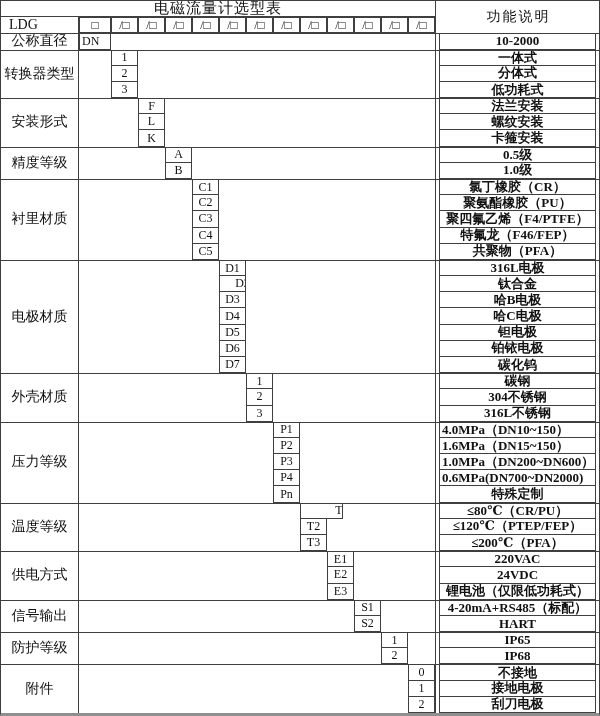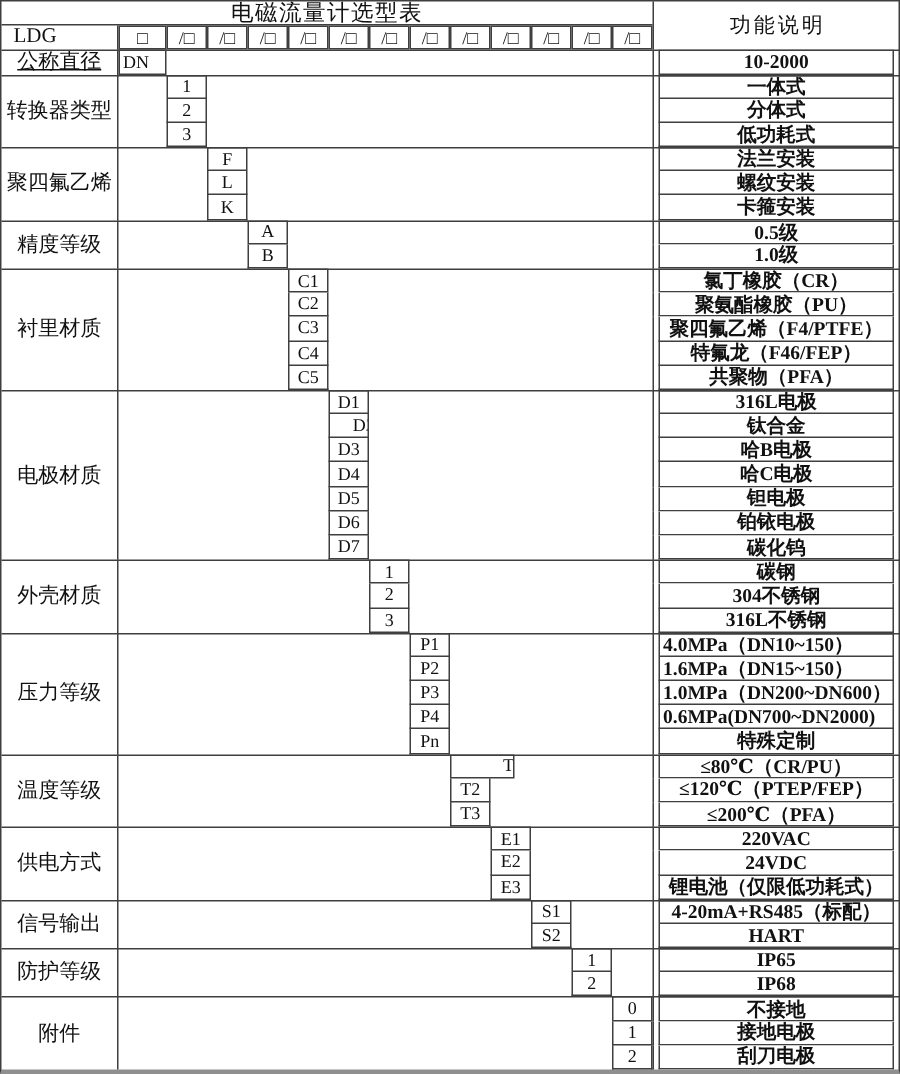--- a/index.html
+++ b/index.html
@@ -47,21 +47,21 @@
     <div class="cell code-box first model-slot" style="grid-area: 2 / 5 / 3 / 6;">/□</div>
     <div class="cell code-box first model-slot" style="grid-area: 2 / 6 / 3 / 7;">/□</div>
     <div class="cell code-box first model-slot" style="grid-area: 2 / 7 / 3 / 8;">/□</div>
     <div class="cell code-box first model-slot" style="grid-area: 2 / 8 / 3 / 9;">/□</div>
     <div class="cell code-box first model-slot" style="grid-area: 2 / 9 / 3 / 10;">/□</div>
     <div class="cell code-box first model-slot" style="grid-area: 2 / 10 / 3 / 11;">/□</div>
     <div class="cell code-box first model-slot" style="grid-area: 2 / 11 / 3 / 12;">/□</div>
     <div class="cell code-box first model-slot" style="grid-area: 2 / 12 / 3 / 13;">/□</div>
     <div class="cell code-box first model-slot" style="grid-area: 2 / 13 / 3 / 14;">/□</div>
     <div class="cell code-box first model-slot" style="grid-area: 2 / 14 / 3 / 15;">/□</div>
-    <div class="cell label-cell" style="grid-area: 3 / 1 / 4 / 2; text-decoration: underline;">公称直径</div>
+    <div class="cell label-cell" style="grid-area: 3 / 1 / 4 / 2;">公称直径</div>
     <div class="cell filler" style="grid-area: 3 / 3 / 4 / 15;"></div>
     <div class="cell code-box first left" style="grid-area: 3 / 2 / 4 / 3;">DN</div>
     <div class="cell desc-wrap" style="grid-area: 3 / 15 / 4 / 16;">
       <div class="desc-box first">10-2000</div>
     </div>
     <div class="sep" style="grid-row: 3;"></div>
     <div class="cell label-cell" style="grid-area: 4 / 1 / 7 / 2;">转换器类型</div>
     <div class="cell filler" style="grid-area: 4 / 2 / 7 / 3;"></div>
     <div class="cell filler" style="grid-area: 4 / 4 / 7 / 15;"></div>
     <div class="cell code-box first" style="grid-area: 4 / 3 / 5 / 4;">1</div>
@@ -70,21 +70,21 @@
     </div>
     <div class="cell code-box" style="grid-area: 5 / 3 / 6 / 4;">2</div>
     <div class="cell desc-wrap" style="grid-area: 5 / 15 / 6 / 16;">
       <div class="desc-box">分体式</div>
     </div>
     <div class="cell code-box" style="grid-area: 6 / 3 / 7 / 4;">3</div>
     <div class="cell desc-wrap" style="grid-area: 6 / 15 / 7 / 16; justify-content: center;">
       <div class="desc-box">低功耗式</div>
     </div>
     <div class="sep" style="grid-row: 4;"></div>
-    <div class="cell label-cell" style="grid-area: 7 / 1 / 10 / 2;">聚四氟乙烯</div>
+    <div class="cell label-cell" style="grid-area: 7 / 1 / 10 / 2;">安装形式</div>
     <div class="cell filler" style="grid-area: 7 / 2 / 10 / 4;"></div>
     <div class="cell filler" style="grid-area: 7 / 5 / 10 / 15;"></div>
     <div class="cell code-box first" style="grid-area: 7 / 4 / 8 / 5;">F</div>
     <div class="cell desc-wrap" style="grid-area: 7 / 15 / 8 / 16;">
       <div class="desc-box first">法兰安装</div>
     </div>
     <div class="cell code-box" style="grid-area: 8 / 4 / 9 / 5;">L</div>
     <div class="cell desc-wrap" style="grid-area: 8 / 15 / 9 / 16;">
       <div class="desc-box">螺纹安装</div>
     </div>

